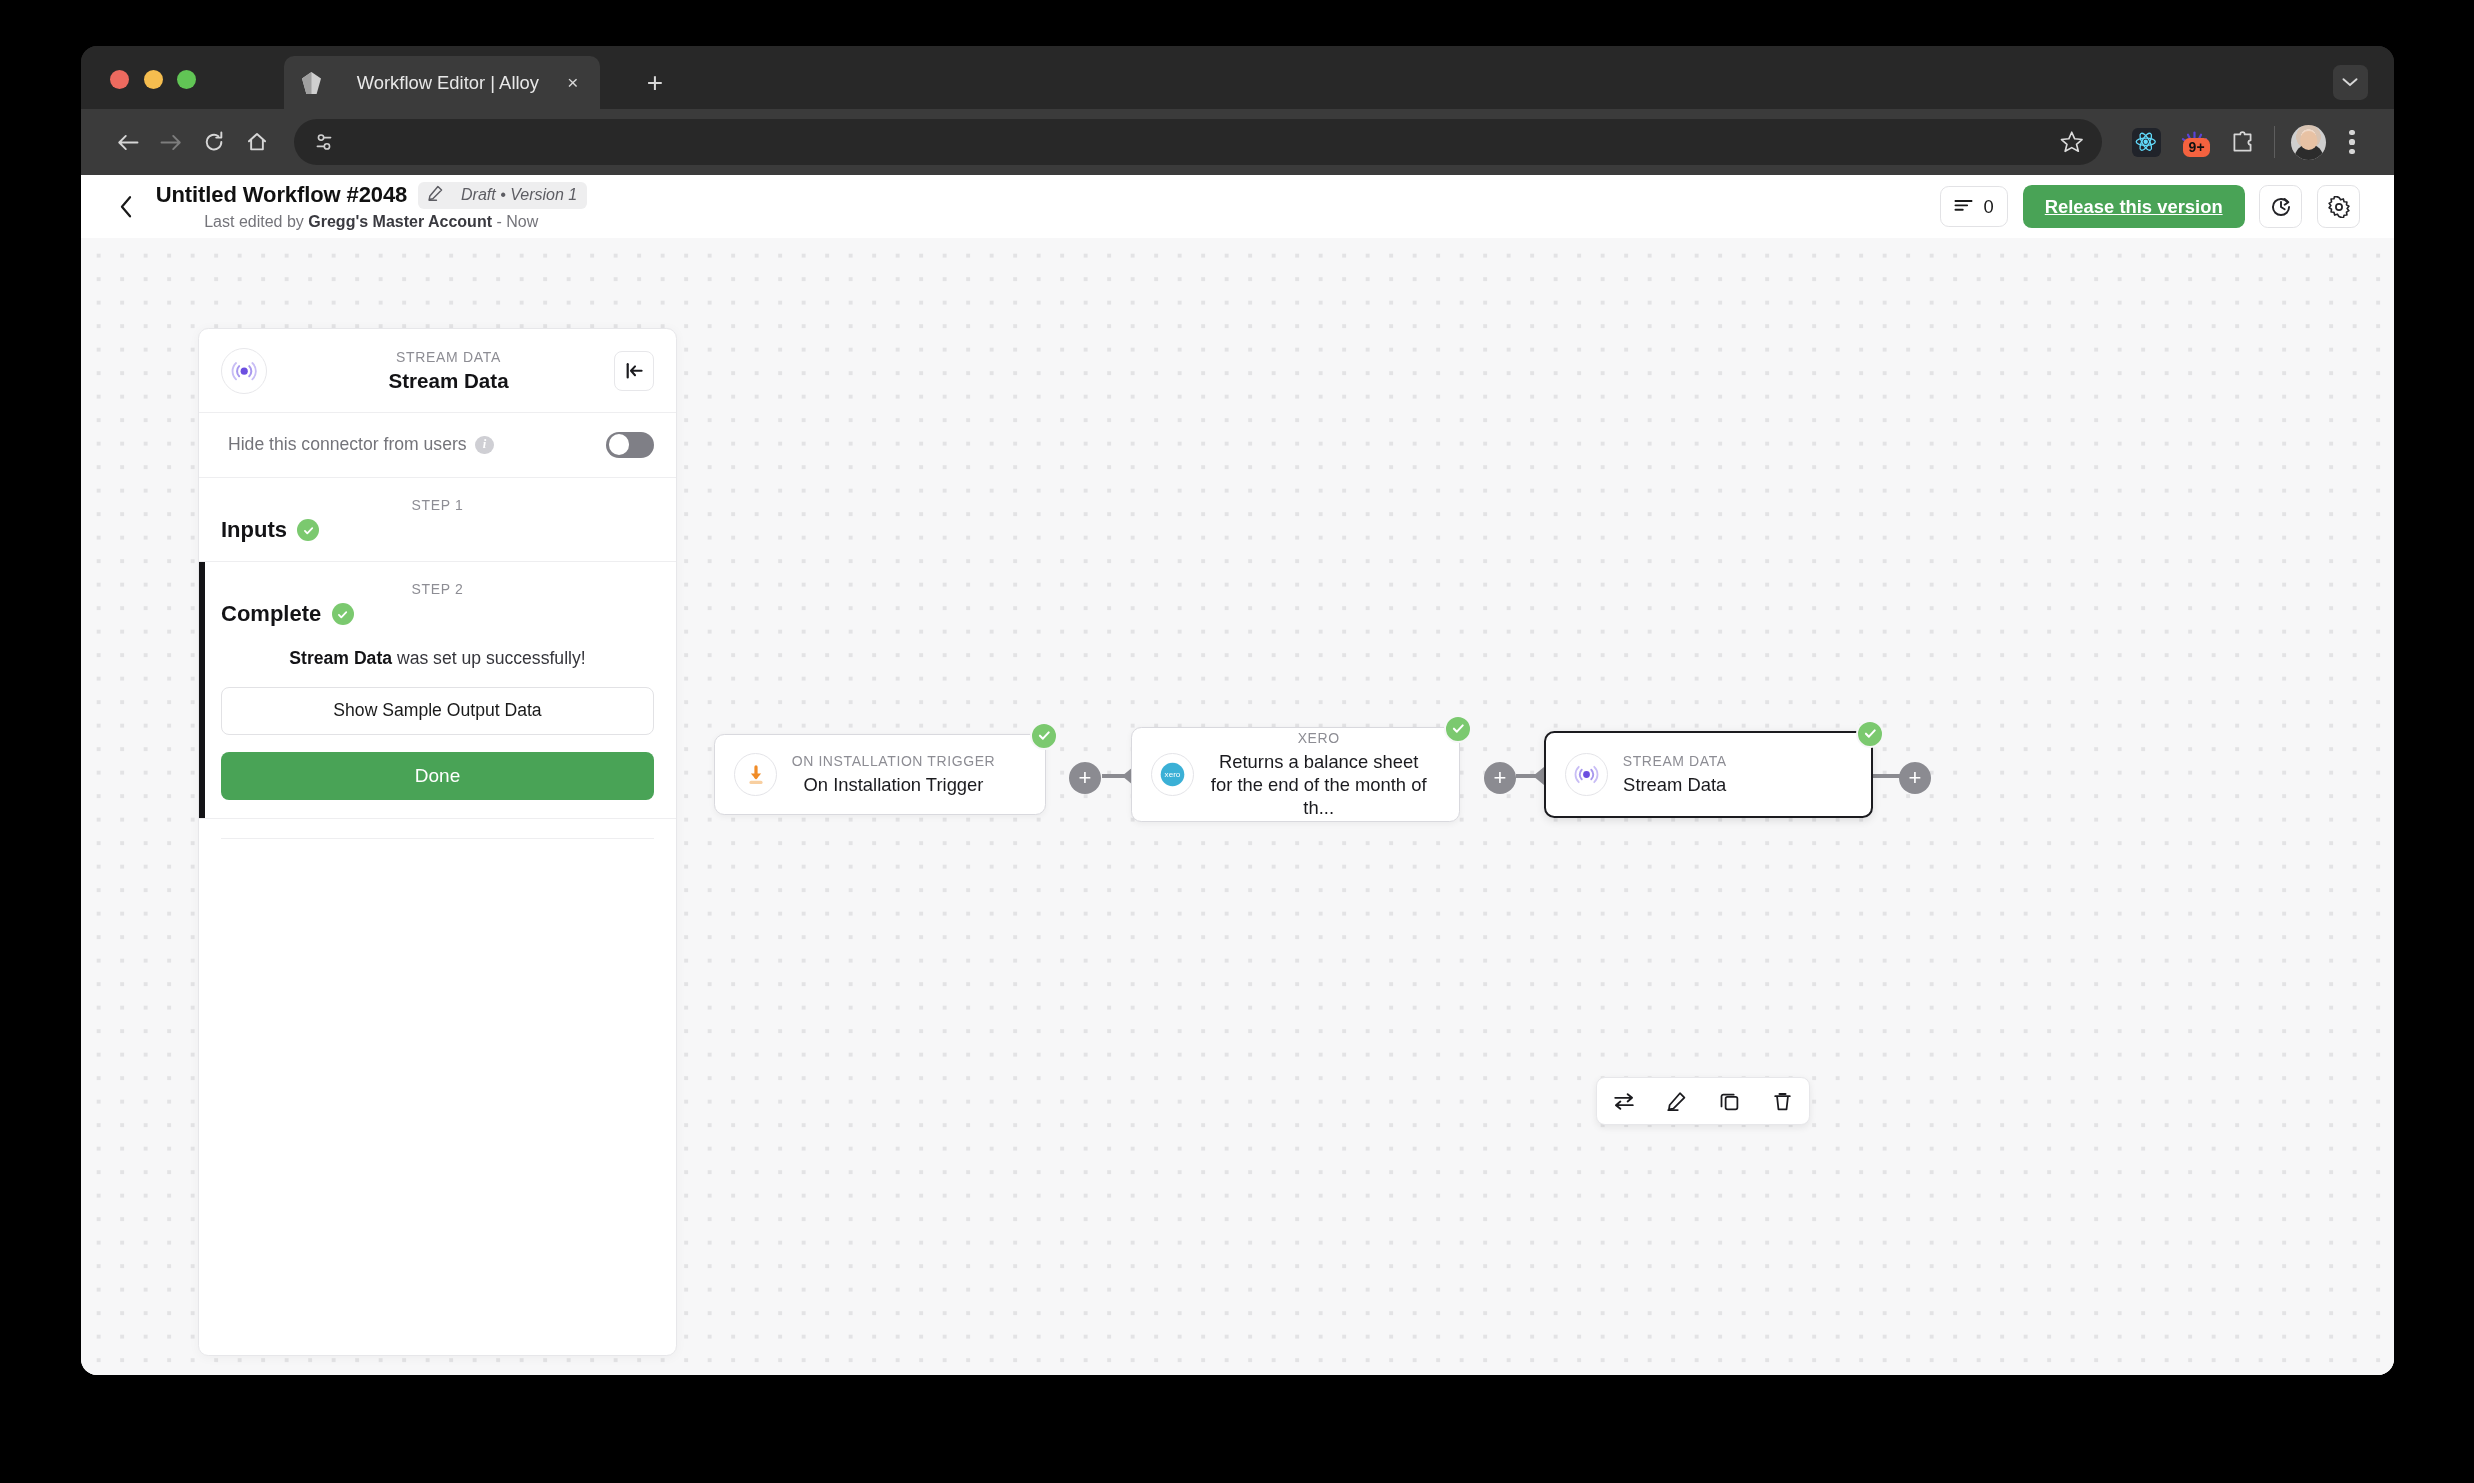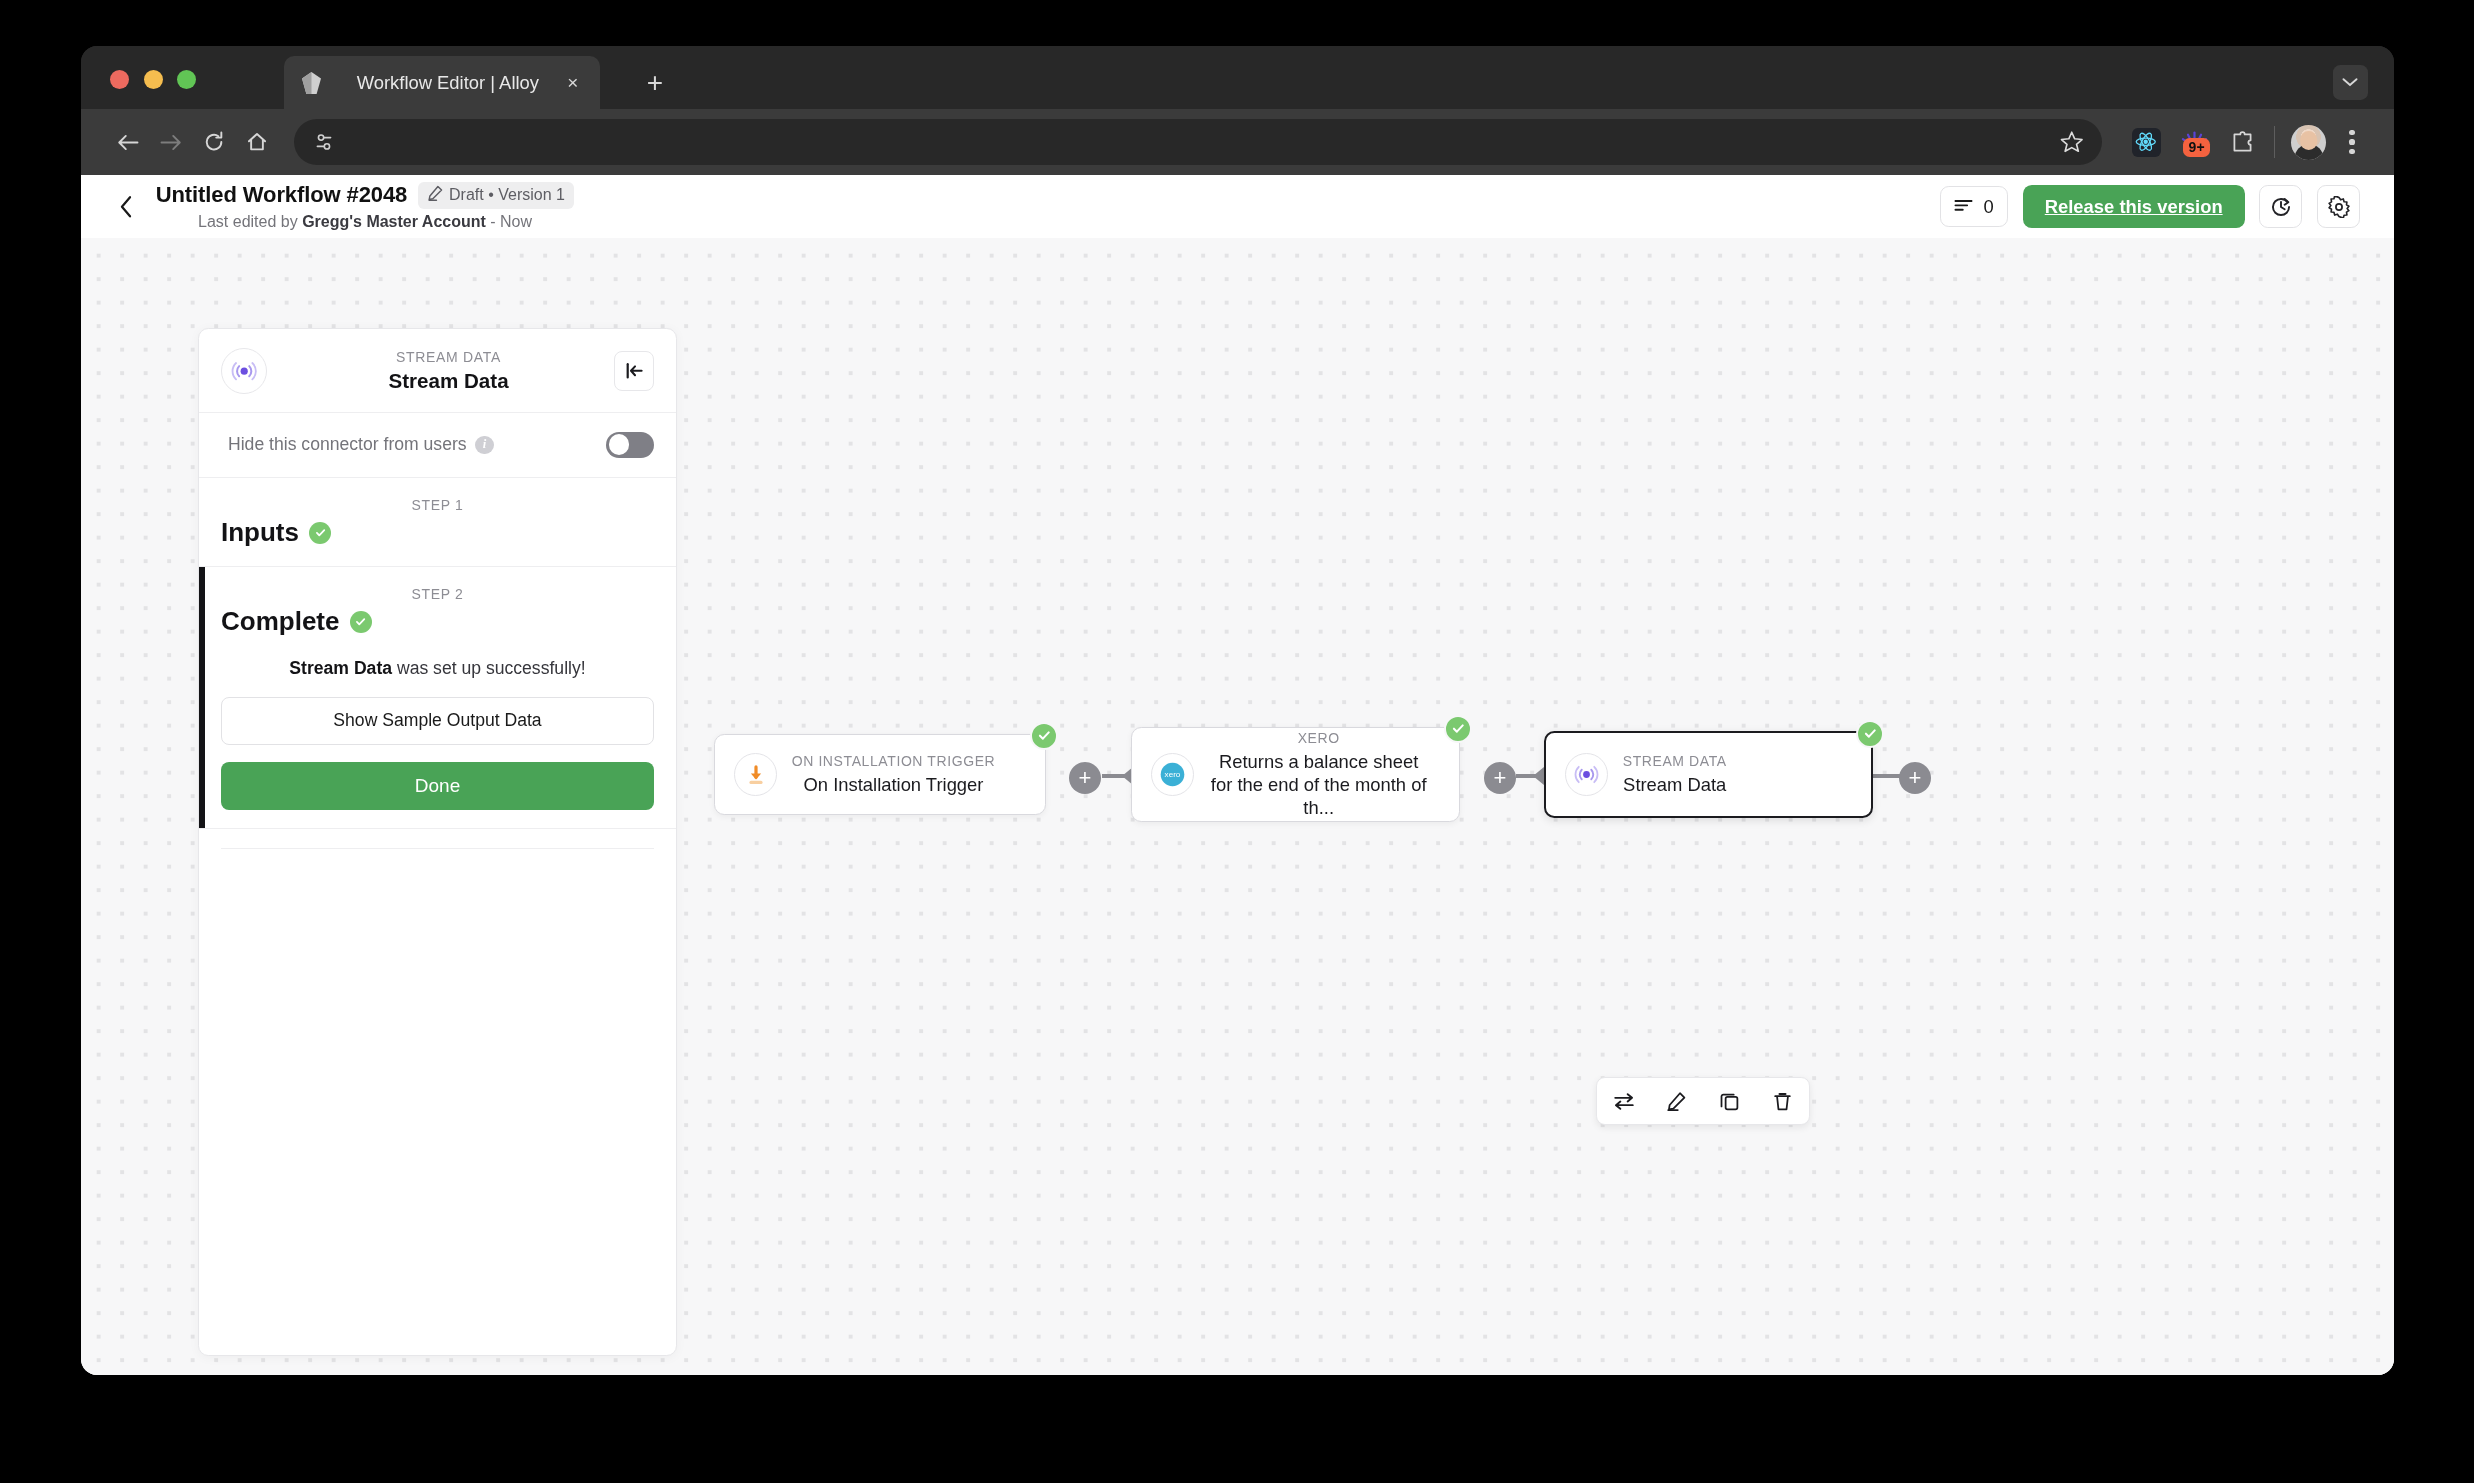--- a/index.html
+++ b/index.html
@@ -178,25 +178,25 @@
     display: flex; align-items: center; justify-content: center;
     color: #1a1a1a;
   }
   .header-titles { margin-left: 10.3px; }
   .title-row { display: flex; align-items: center; gap: 10.3px; }
   .wf-title {
     font-size: 22px; font-weight: bold; color: #111;
     letter-spacing: -0.1px;
   }
   .draft-chip {
-    display: flex; align-items: center; gap: 6px;
+    display: flex; align-items: center; gap: 18px;
     background: #eeeeef;
     border-radius: 5.9px;
     padding: 3.7px 9.5px;
-    color: #5d5d63; font-size: 16px;
+    color: #5d5d63; font-size: 16px; font-style: italic;
   }
   .wf-sub {
     margin-top: 4.4px;
     font-size: 16px; color: #74747a;
   }
   .wf-sub b { color: #3a3a40; font-weight: bold; }
 
   .header-right {
     margin-left: auto;
     display: flex; align-items: center; gap: 14.7px;
@@ -315,21 +315,21 @@
     width: 5.9px; background: #131316;
   }
   .step-eyebrow {
     font-size: 14px; letter-spacing: 0.7px;
     color: #8d8d94; text-transform: uppercase;
   }
   .step-title-row {
     display: flex; align-items: center; gap: 10.3px;
     margin-top: 4.4px;
   }
-  .step-title { font-size: 26px; font-weight: bold; color: #131316; }
+  .step-title { font-size: 22px; font-weight: bold; color: #131316; }
   .check-badge {
     width: 22px; height: 22px; border-radius: 50%;
     background: #7bc96f;
     display: flex; align-items: center; justify-content: center;
     flex: none;
   }
   .success-line {
     margin-top: 20.6px;
     font-size: 17.6px; color: #36363c;
   }

